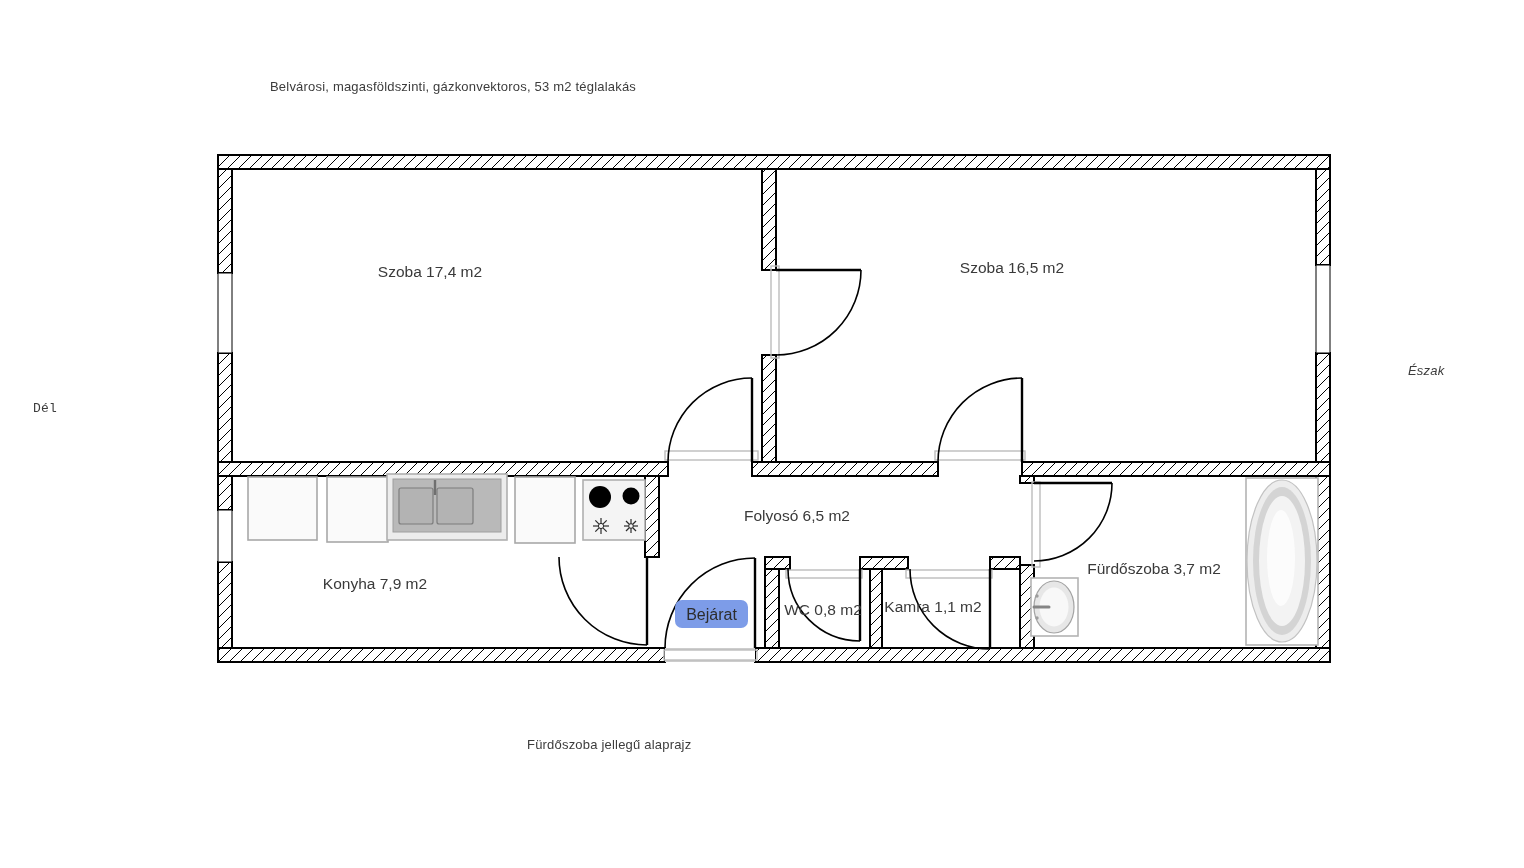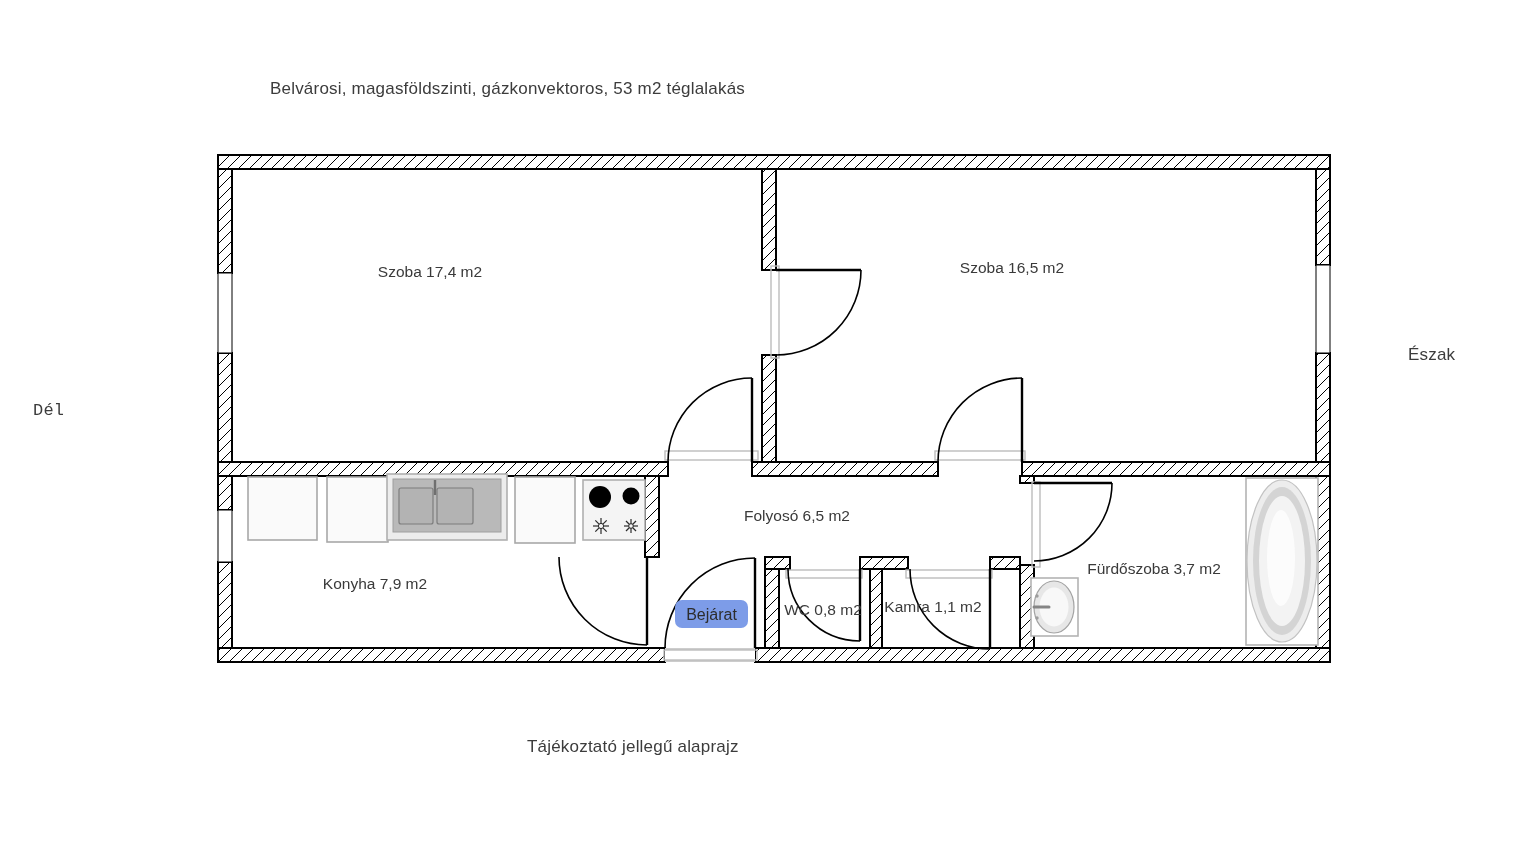--- a/index.html
+++ b/index.html
@@ -1,35 +1,35 @@
 <!DOCTYPE html>
 <html><head>
 <meta charset="utf-8">
 <style>
   html,body{margin:0;padding:0;background:#ffffff;}
   body{width:1524px;height:868px;position:relative;overflow:hidden;
        font-family:"Liberation Sans", sans-serif;color:#3a3a3a;}
   .abs{position:absolute;}
-  .note{font-size:17px;letter-spacing:.2px;color:#3c3c3c;white-space:nowrap;}
+  .note{font-size:13px;letter-spacing:.2px;color:#3c3c3c;white-space:nowrap;}
   svg text{font-family:"Liberation Sans", sans-serif;font-size:15.5px;fill:#3a3a3a;}
   svg text.badge-text{fill:#2d2d2d;}
   .wall{fill:url(#hatch);stroke:#000;stroke-width:2;}
   .win{fill:#fff;stroke:#000;stroke-width:1;}
   .door-arc{fill:none;stroke:#000;stroke-width:1.6;}
   .door-leaf{stroke:#000;stroke-width:2.4;}
   .sill{fill:none;stroke:#bdbdbd;stroke-width:1.4;}
   .fixt{stroke:#a8a8a8;stroke-width:1.6;fill:#fafafa;}
 </style>
 </head>
 <body>
 
 <div class="abs note" style="left:270px;top:79px;">Belvárosi, magasföldszinti, gázkonvektoros, 53 m2 téglalakás</div>
 <div class="abs note" style="left:33px;top:401px;font-family:Liberation Mono, monospace;">Dél</div>
-<div class="abs note" style="left:1408px;top:345px;">Észak</div>
-<div class="abs note" style="left:527px;top:737px;">Tájékoztató jellegű alaprajz</div>
+<div class="abs note" style="left:1408px;top:363px;font-style:italic;">Észak</div>
+<div class="abs note" style="left:527px;top:737px;">Fürdőszoba jellegű alaprajz</div>
 
 <svg class="abs" style="left:0;top:0;" width="1524" height="868" viewBox="0 0 1524 868">
   <defs>
     <pattern id="hatch" width="11" height="11" patternUnits="userSpaceOnUse">
       <rect width="11" height="11" fill="#ffffff"></rect>
       <path d="M0,11 L11,0" stroke="#000" stroke-width="1"></path>
       <path d="M-3,3 L3,-3" stroke="#000" stroke-width="1"></path>
       <path d="M8,14 L14,8" stroke="#000" stroke-width="1"></path>
     </pattern>
   </defs>

